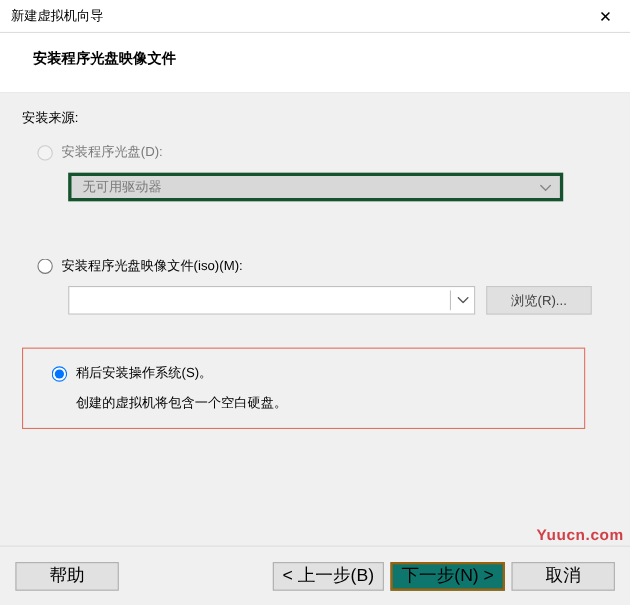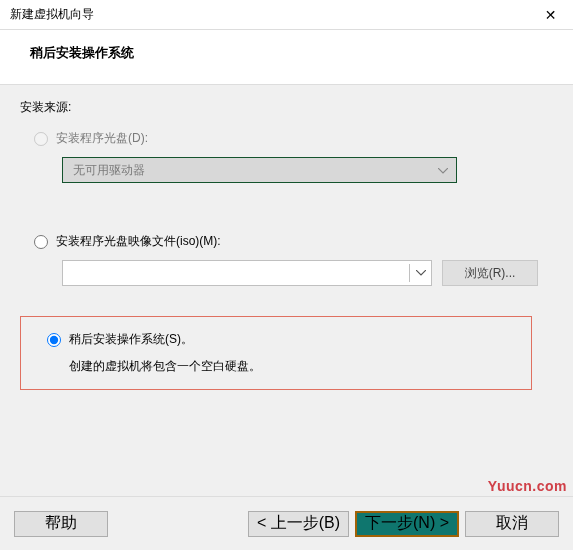--- a/index.html
+++ b/index.html
@@ -47,22 +47,22 @@
   .radio-row {
     display: flex; align-items: center;
     margin-left: 6px; margin-bottom: 10px;
   }
   .radio-row input[type=radio] { margin: 0 8px 0 0; width: 14px; height: 14px; }
   .radio-row label { font-size: 12px; cursor: default; }
   .disabled-label { color: #7a7a7a; }
   .dropdown {
     display: flex; align-items: center;
     background: #d8d8d8;
-    border: 1px solid #14532d;
-    width: 395px; height: 26px;
+    border: 3px solid #14532d;
+    width: 450px; height: 26px;
     margin-left: 34px;
     padding-left: 10px;
     color: #7a7a7a;
     position: relative;
   }
   .dropdown .chev {
     position: absolute; right: 8px; top: 50%; transform: translateY(-50%);
     color: #888;
   }
   .iso-row {
@@ -138,21 +138,21 @@
 <body>
 
 <div class="titlebar">
   <span class="titlebar-title">新建虚拟机向导</span>
   <div class="close-btn">
     <span>✕</span>
   </div>
 </div>
 
 <div class="header">
-  <div class="header-title">稍后安装操作系统</div>
+  <div class="header-title">安装程序光盘映像文件</div>
 </div>
 
 <div class="content">
   <div class="section-label">安装来源:</div>
 
   <div class="option-block">
     <div class="radio-row">
       <input type="radio" name="src" disabled="" style="">
       <label class="disabled-label">安装程序光盘(D):</label>
     </div>

